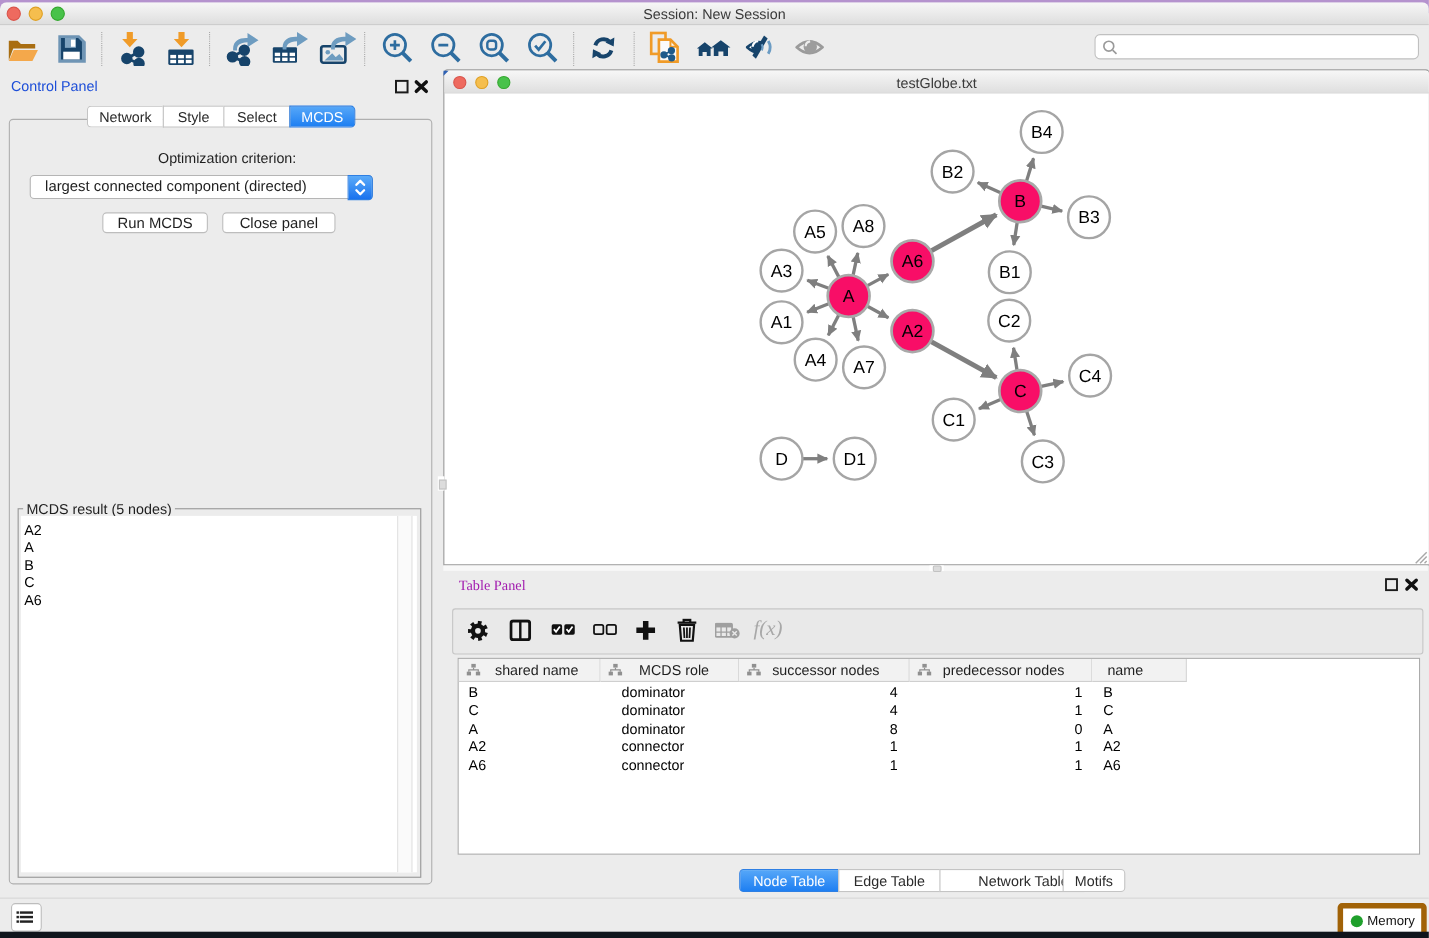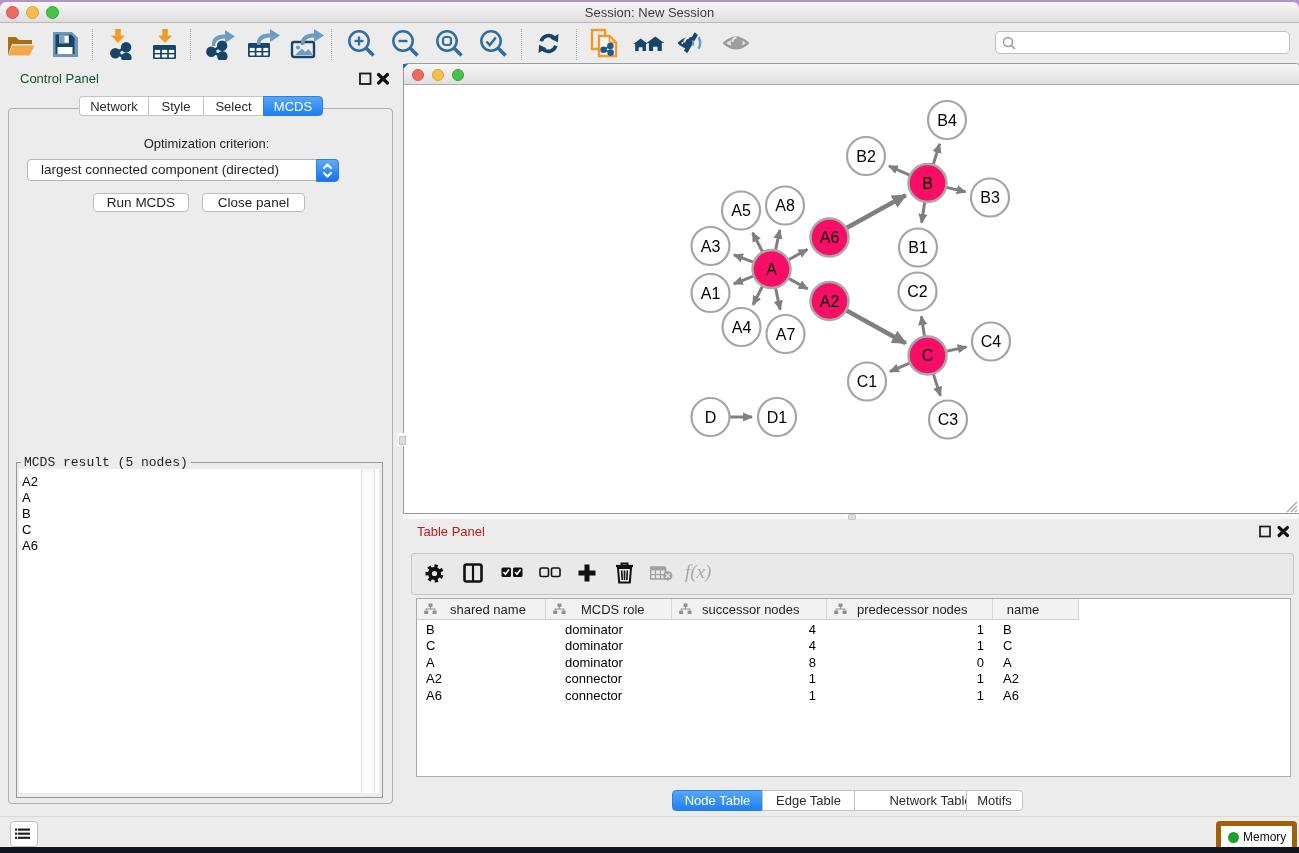--- a/index.html
+++ b/index.html
@@ -11,36 +11,36 @@
  background:linear-gradient(#F7F7F7,#DEDEDE);
  border-bottom:1px solid #B9B9B9;
  border-radius:6px 6px 0 0;}
 .tl{width:11px;height:11px;border-radius:50%;top:6px;}
 .title-text{width:100%;text-align:center;top:5px;font-size:13px;color:#3A3A3A;}
 .toolbar{left:0;top:26px;width:1299px;height:37px;background:#ECECEC;}
 .sep{top:3px;width:0;height:31px;border-left:1px dotted #A9A9A9;}
 .searchbox{left:995px;top:5px;width:293px;height:21px;background:#fff;
  border:1px solid #C0C0C0;border-radius:5px;}
 
-.cp-title{left:20px;top:71px;font-size:13px;color:#14532d;}
+.cp-title{left:10px;top:71px;font-size:13px;color:#1d4ed8;}
 .tabrow{top:96px;height:20px;}
 .tab{position:absolute;top:0;height:18px;border:1px solid #C4C4C4;background:#fff;
  font-size:13px;color:#2B2B2B;text-align:center;line-height:19px;}
 .panelborder{left:8px;top:108px;width:383px;height:694px;border:1px solid #AFAFAF;
  border-radius:4px;background:#ECECEC;}
 .btn{position:absolute;background:#fff;border:1px solid #BDBDBD;border-radius:4px;
  font-size:13.5px;color:#1F1F1F;text-align:center;}
 
 .gwin{left:403px;top:63px;width:895px;height:449px;border:1px solid #9A9A9A;
  border-radius:4px 4px 0 0; background:#fff;}
 .gtitle{left:0;top:0;width:100%;height:20px;background:linear-gradient(#F7F7F7,#DFDFDF);
  border-bottom:1px solid #ADADAD;border-radius:4px 4px 0 0;}
 .gl{width:10px;height:10px;border-radius:50%;top:5px;}
 
-.tp-title{left:417px;top:524px;font-size:13px;color:#b91c1c;}
+.tp-title{left:417px;top:524px;font-size:13px;color:#a21caf;font-family:Liberation Serif, serif;}
 .tp-toolbar{left:411px;top:553px;width:881px;height:40px;border:1px solid #C6C6C6;
  border-radius:3px;background:#E9E9E9;}
 .tbl{left:416px;top:598px;width:873px;height:177px;background:#fff;border:1px solid #ABABAB;}
 .th{position:absolute;top:0;height:20px;background:#F2F2F2;border-right:1px solid #D6D6D6;
  border-bottom:1px solid #CFCFCF;font-size:13px;color:#1F1F1F;}
 .td{position:absolute;font-size:13px;color:#000;}
 .statusbar{left:0;top:816px;width:1299px;height:31px;background:#ECECEC;border-top:1px solid #D8D8D8;}
 .darkstrip{left:0;top:847px;width:1299px;height:6px;background:#10151c;}
 </style>
 </head>
@@ -203,31 +203,32 @@
 <div class="abs" style="left:13px;top:2px;font-size:13.5px;color:#1F1F1F;">largest connected component (directed)</div>
 <div class="abs" style="right:-1px;top:-1px;width:21px;height:21px;background:linear-gradient(#5BABF9,#1872EE);border-radius:0 4px 4px 0;border:1px solid #2E7FE3;">
 <svg width="21" height="21" viewBox="0 0 21 21">
         <path d="M7,8 L10.5,4.4 L14,8 M7,13 L10.5,16.6 L14,13" fill="none" stroke="#fff" stroke-width="2.1" stroke-linecap="round" stroke-linejoin="round"></path>
       </svg>
 </div>
   </div>
 <div class="abs btn" style="left:93px;top:193px;width:94px;height:17px;line-height:17px;">Run MCDS</div>
 <div class="abs btn" style="left:202px;top:193px;width:101px;height:17px;line-height:17px;">Close panel</div>
 <div class="abs" style="left:16px;top:462px;width:365px;height:334px;border:1px solid #979797;">
-<div class="abs" style="left:4px;top:-8px;background:#ECECEC;padding:0 3px;font-size:13px;color:#1F1F1F;font-family:Liberation Mono, monospace;">MCDS result (5 nodes)</div>
+<div class="abs" style="left:4px;top:-8px;background:#ECECEC;padding:0 3px;font-size:13px;color:#1F1F1F;">MCDS result (5 nodes)</div>
 <div class="abs" style="left:2px;top:6px;width:360px;height:324px;background:#fff;"></div>
 <div class="abs" style="left:344px;top:6px;width:12px;height:324px;background:#FAFAFA;border-left:1px solid #E2E2E2;border-right:1px solid #E2E2E2;"></div>
 <div class="abs" style="left:5px;top:11px;font-size:13px;line-height:16px;color:#000;">A2<br>A<br>B<br>C<br>A6</div>
 </div>
 
 <div class="abs gwin">
   <div class="abs gtitle"></div>
   <div class="abs gl" style="left:8px;background:#EE6A5F;border:1px solid #D9544B;"></div>
   <div class="abs gl" style="left:28px;background:#F5BE4E;border:1px solid #DFA023;"></div>
   <div class="abs gl" style="left:48px;background:#48C24A;border:1px solid #34A82F;"></div>
+  <div class="abs" style="left:0;top:4px;width:100%;text-align:center;font-size:13px;color:#3A3A3A;">testGlobe.txt</div>
 </div>
 <svg width="895" height="429" style="position:absolute;left:404px;top:85px;" font-family="Liberation Sans, sans-serif">
 <defs>
       <marker id="arw" viewBox="0 0 10 10" refX="8.5" refY="5" markerWidth="3.5" markerHeight="3.5" orient="auto-start-reverse">
         <path d="M0,0.6 L9.5,5 L0,9.4 z" fill="#7F7F7F"></path>
       </marker>
     </defs>
 <line x1="358.5" y1="166.7" x2="348.6" y2="147.7" stroke="#7F7F7F" stroke-width="3" marker-end="url(#arw)"></line>
 <line x1="371.6" y1="164.9" x2="375.8" y2="145.0" stroke="#7F7F7F" stroke-width="3" marker-end="url(#arw)"></line>
 <line x1="349.3" y1="177.1" x2="329.9" y2="169.8" stroke="#7F7F7F" stroke-width="3" marker-end="url(#arw)"></line>

